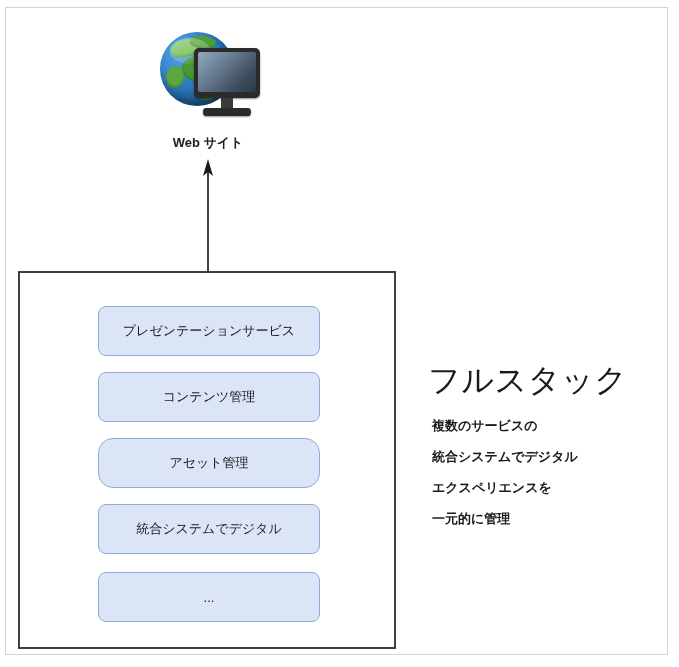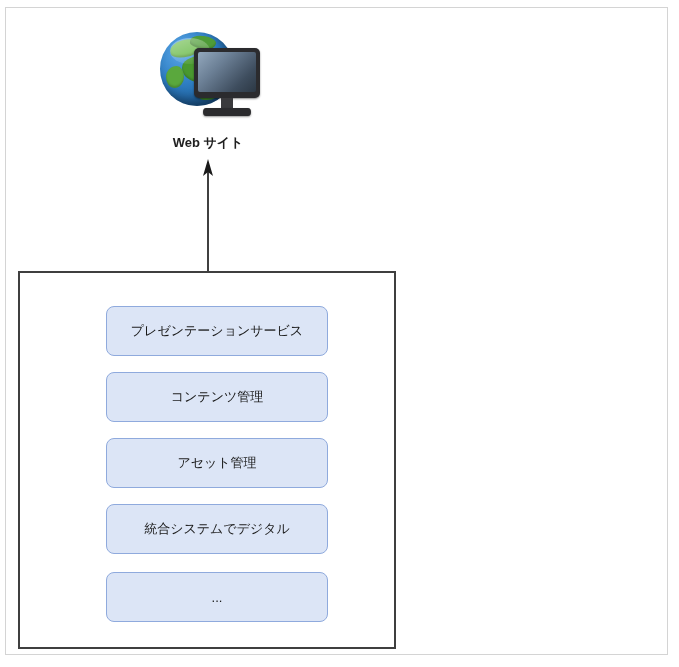--- a/index.html
+++ b/index.html
@@ -136,36 +136,36 @@
     left: 18px;
     top: 271px;
     width: 378px;
     height: 378px;
     border: 2px solid #3f3f3f;
     box-sizing: border-box;
     background: #ffffff;
   }
   .service-box {
     position: absolute;
-    left: 86px;
+    left: 78px;
     width: 222px;
     height: 50px;
     background: #dce5f6;
     border: 1px solid #8faadd;
     border-radius: 8px;
     box-sizing: border-box;
     display: flex;
     align-items: center;
     justify-content: center;
     font-size: 13px;
     color: #1a1a1a;
   }
   .service-box.i0 { top: 33px; }
   .service-box.i1 { top: 99px; font-family: Liberation Serif, serif; }
-  .service-box.i2 { top: 165px; }
+  .service-box.i2 { top: 165px; border-radius: 15px; }
   .service-box.i3 { top: 231px; }
   .service-box.i4 { top: 299px; }
 
   
   .side-text {
     position: absolute;
     left: 428px;
     top: 360px;
     width: 230px;
   }
@@ -234,14 +234,23 @@
       <span>アセット管理</span>
     </div>
     <div class="service-box i3">
       <span>統合システムでデジタル</span>
     </div>
     <div class="service-box i4">
       <span>...</span>
     </div>
   </div>
 
+  <div class="side-text">
+    <div class="side-heading">フルスタック</div>
+    <div class="side-body">
+      <div class="side-body-line">複数のサービスの</div>
+      <div class="side-body-line">統合システムでデジタル</div>
+      <div class="side-body-line">エクスペリエンスを</div>
+      <div class="side-body-line">一元的に管理</div>
+    </div>
+  </div>
 
 </div>
 
 </body></html>

